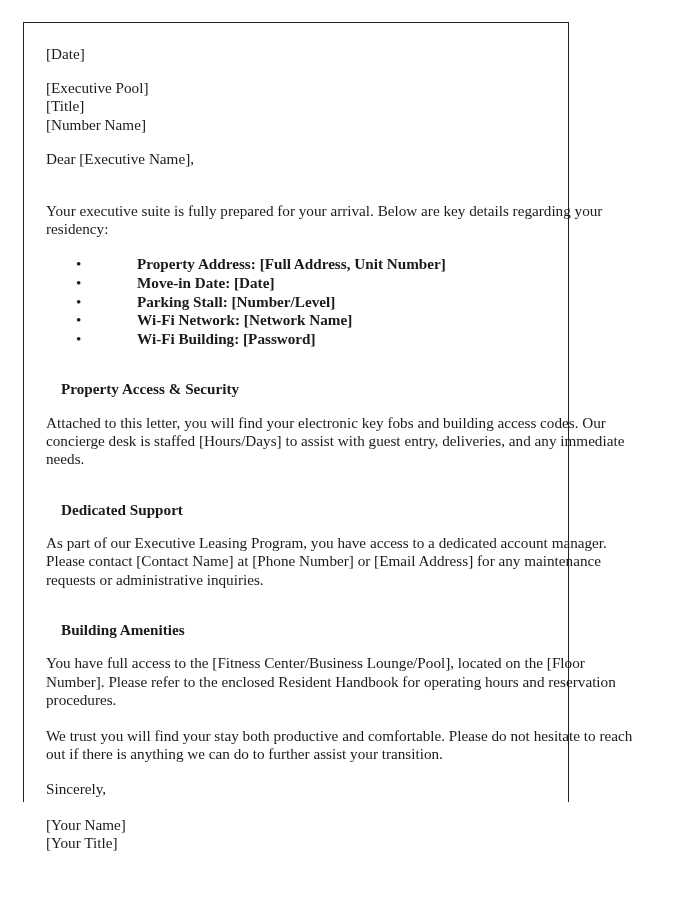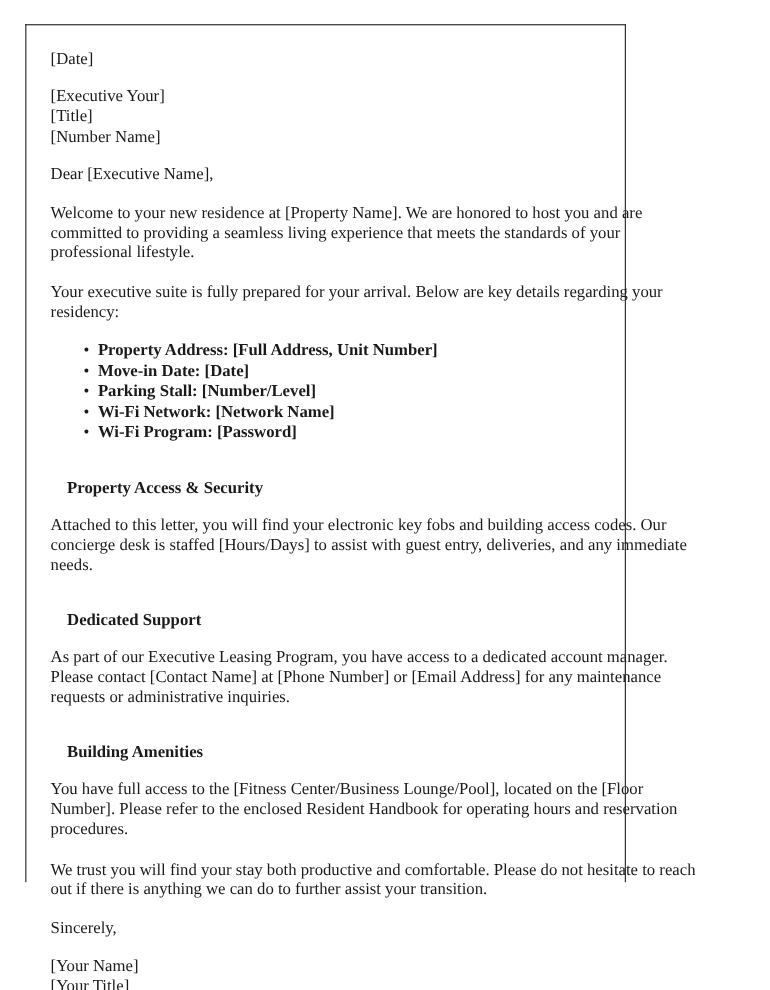--- a/index.html
+++ b/index.html
@@ -79,52 +79,52 @@
   ul.detail-list li::before {
     content: "\2022";
     position: absolute;
     left: 30px;
     top: 0;
     font-size: 15.2px;
     line-height: 18.6px;
   }
   .bullet-label {
     font-weight: bold;
+    margin-left: 48px;
   }
   .bullet-value {
     font-weight: bold;
   }
 </style>
 </head>
 <body>
 
 <div id="page-sheet">
   <div id="letter-body">
 
     <div class="block">
       <span class="line">[Date]</span>
     </div>
 
     <div class="gap-sm"></div>
 
     <div class="block">
-      <span class="line">[Executive Your]</span>
+      <span class="line">[Executive Pool]</span>
       <span class="line">[Title]</span>
       <span class="line">[Number Name]</span>
     </div>
 
     <div class="gap-sm"></div>
 
     <div class="block">
       <span class="line">Dear [Executive Name],</span>
     </div>
 
     <div class="gap-md"></div>
 
-    <p class="para">Welcome to your new residence at [Property Name]. We are honored to host you and are committed to providing a seamless living experience that meets the standards of your professional lifestyle.</p>
 
     <div class="gap-md"></div>
 
     <p class="para">Your executive suite is fully prepared for your arrival. Below are key details regarding your residency:</p>
 
     <div class="gap-md"></div>
 
     <ul class="detail-list">
       <li>
         <span class="bullet-label">Property Address:</span><span> </span><span class="bullet-value">[Full Address, Unit Number]</span>
@@ -132,21 +132,21 @@
       <li>
         <span class="bullet-label">Move-in Date:</span><span> </span><span class="bullet-value">[Date]</span>
       </li>
       <li>
         <span class="bullet-label">Parking Stall:</span><span> </span><span class="bullet-value">[Number/Level]</span>
       </li>
       <li>
         <span class="bullet-label">Wi-Fi Network:</span><span> </span><span class="bullet-value">[Network Name]</span>
       </li>
       <li>
-        <span class="bullet-label">Wi-Fi Program:</span><span> </span><span class="bullet-value">[Password]</span>
+        <span class="bullet-label">Wi-Fi Building:</span><span> </span><span class="bullet-value">[Password]</span>
       </li>
     </ul>
 
     <div class="gap-md"></div>
 
     <div class="block">
       <h2 class="section-heading">Property Access &amp; Security</h2>
       <p class="para">Attached to this letter, you will find your electronic key fobs and building access codes. Our concierge desk is staffed [Hours/Days] to assist with guest entry, deliveries, and any immediate needs.</p>
     </div>
 

